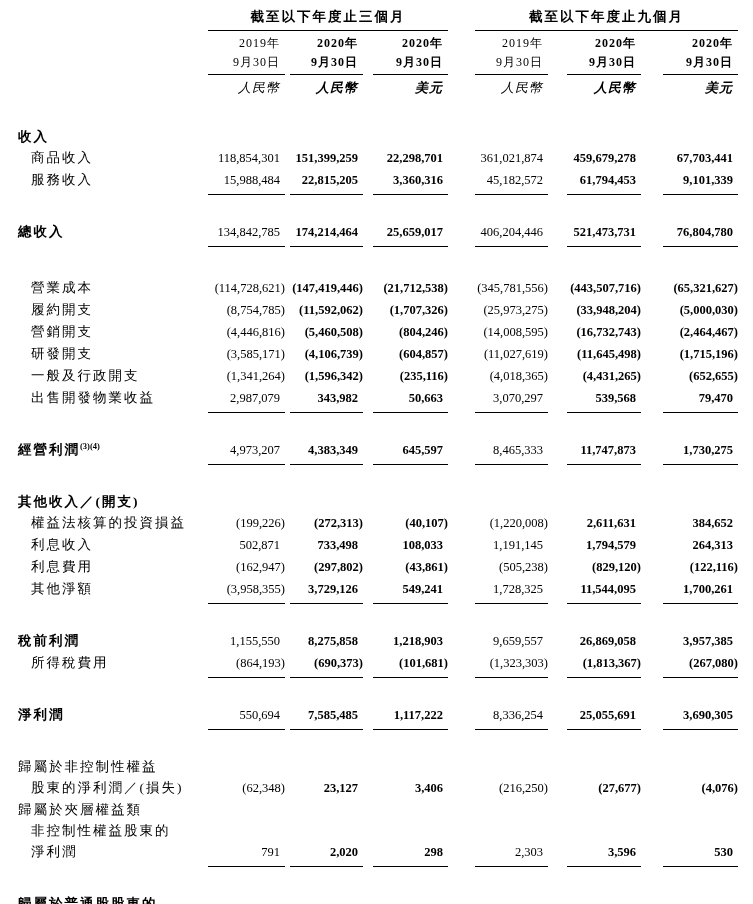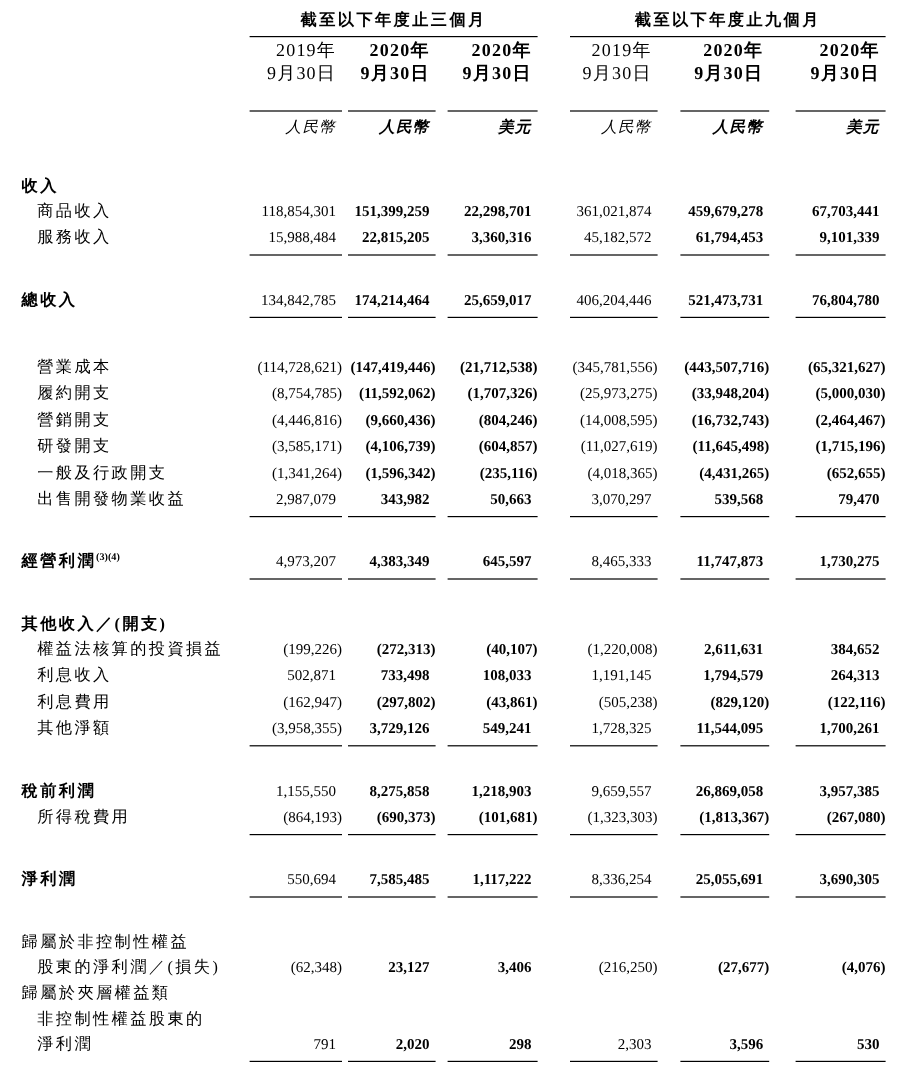--- a/index.html
+++ b/index.html
@@ -29,22 +29,22 @@
   .ru { border-bottom: 1.5px solid #000; padding-bottom: 3px; }
   .group-cell {
     flex: 0 0 auto; box-sizing: border-box; text-align: center;
     font-weight: 700; font-size: 13.5px; letter-spacing: 2px;
     line-height: 22px; border-bottom: 1.5px solid #000; padding-bottom: 2px;
     white-space: nowrap;
   }
   .group-row { margin-bottom: 3px; }
   .head-cell {
     flex: 0 0 auto; box-sizing: border-box; text-align: right;
-    font-size: 15px; line-height: 19px; letter-spacing: 1px;
-    border-bottom: 1.5px solid #000; padding-bottom: 20px; padding-right: 5px;
+    font-size: 12px; line-height: 19px; letter-spacing: 1px;
+    border-bottom: 1.5px solid #000; padding-bottom: 2px; padding-right: 5px;
     white-space: nowrap;
     font-family: Liberation Serif, serif;
   }
   .curr-row { margin-bottom: 28px; }
   .curr {
     flex: 0 0 auto; box-sizing: border-box; text-align: right;
     font-style: italic; font-size: 13px; line-height: 21px;
     padding-top: 2px; padding-right: 5px; letter-spacing: 1px; white-space: nowrap;
   }
   .spacer { width: 100%; }
@@ -210,21 +210,21 @@
         <div class="num bold neg" style="width: 75px; margin-left: 22px;">
           <span>(5,000,030)</span>
         </div>
       </div>
       <div class="row">
         <div class="lbl ind"><span>營銷開支</span></div>
         <div class="num neg" style="width: 77px; margin-left: 0px;">
           <span>(4,446,816)</span>
         </div>
         <div class="num bold neg" style="width: 73px; margin-left: 5px;">
-          <span>(9,660,436)</span>
+          <span>(5,460,508)</span>
         </div>
         <div class="num bold neg" style="width: 75px; margin-left: 10px;">
           <span>(804,246)</span>
         </div>
         <div class="num neg" style="width: 73px; margin-left: 27px;">
           <span>(14,008,595)</span>
         </div>
         <div class="num bold neg" style="width: 74px; margin-left: 19px;">
           <span>(16,732,743)</span>
         </div>

